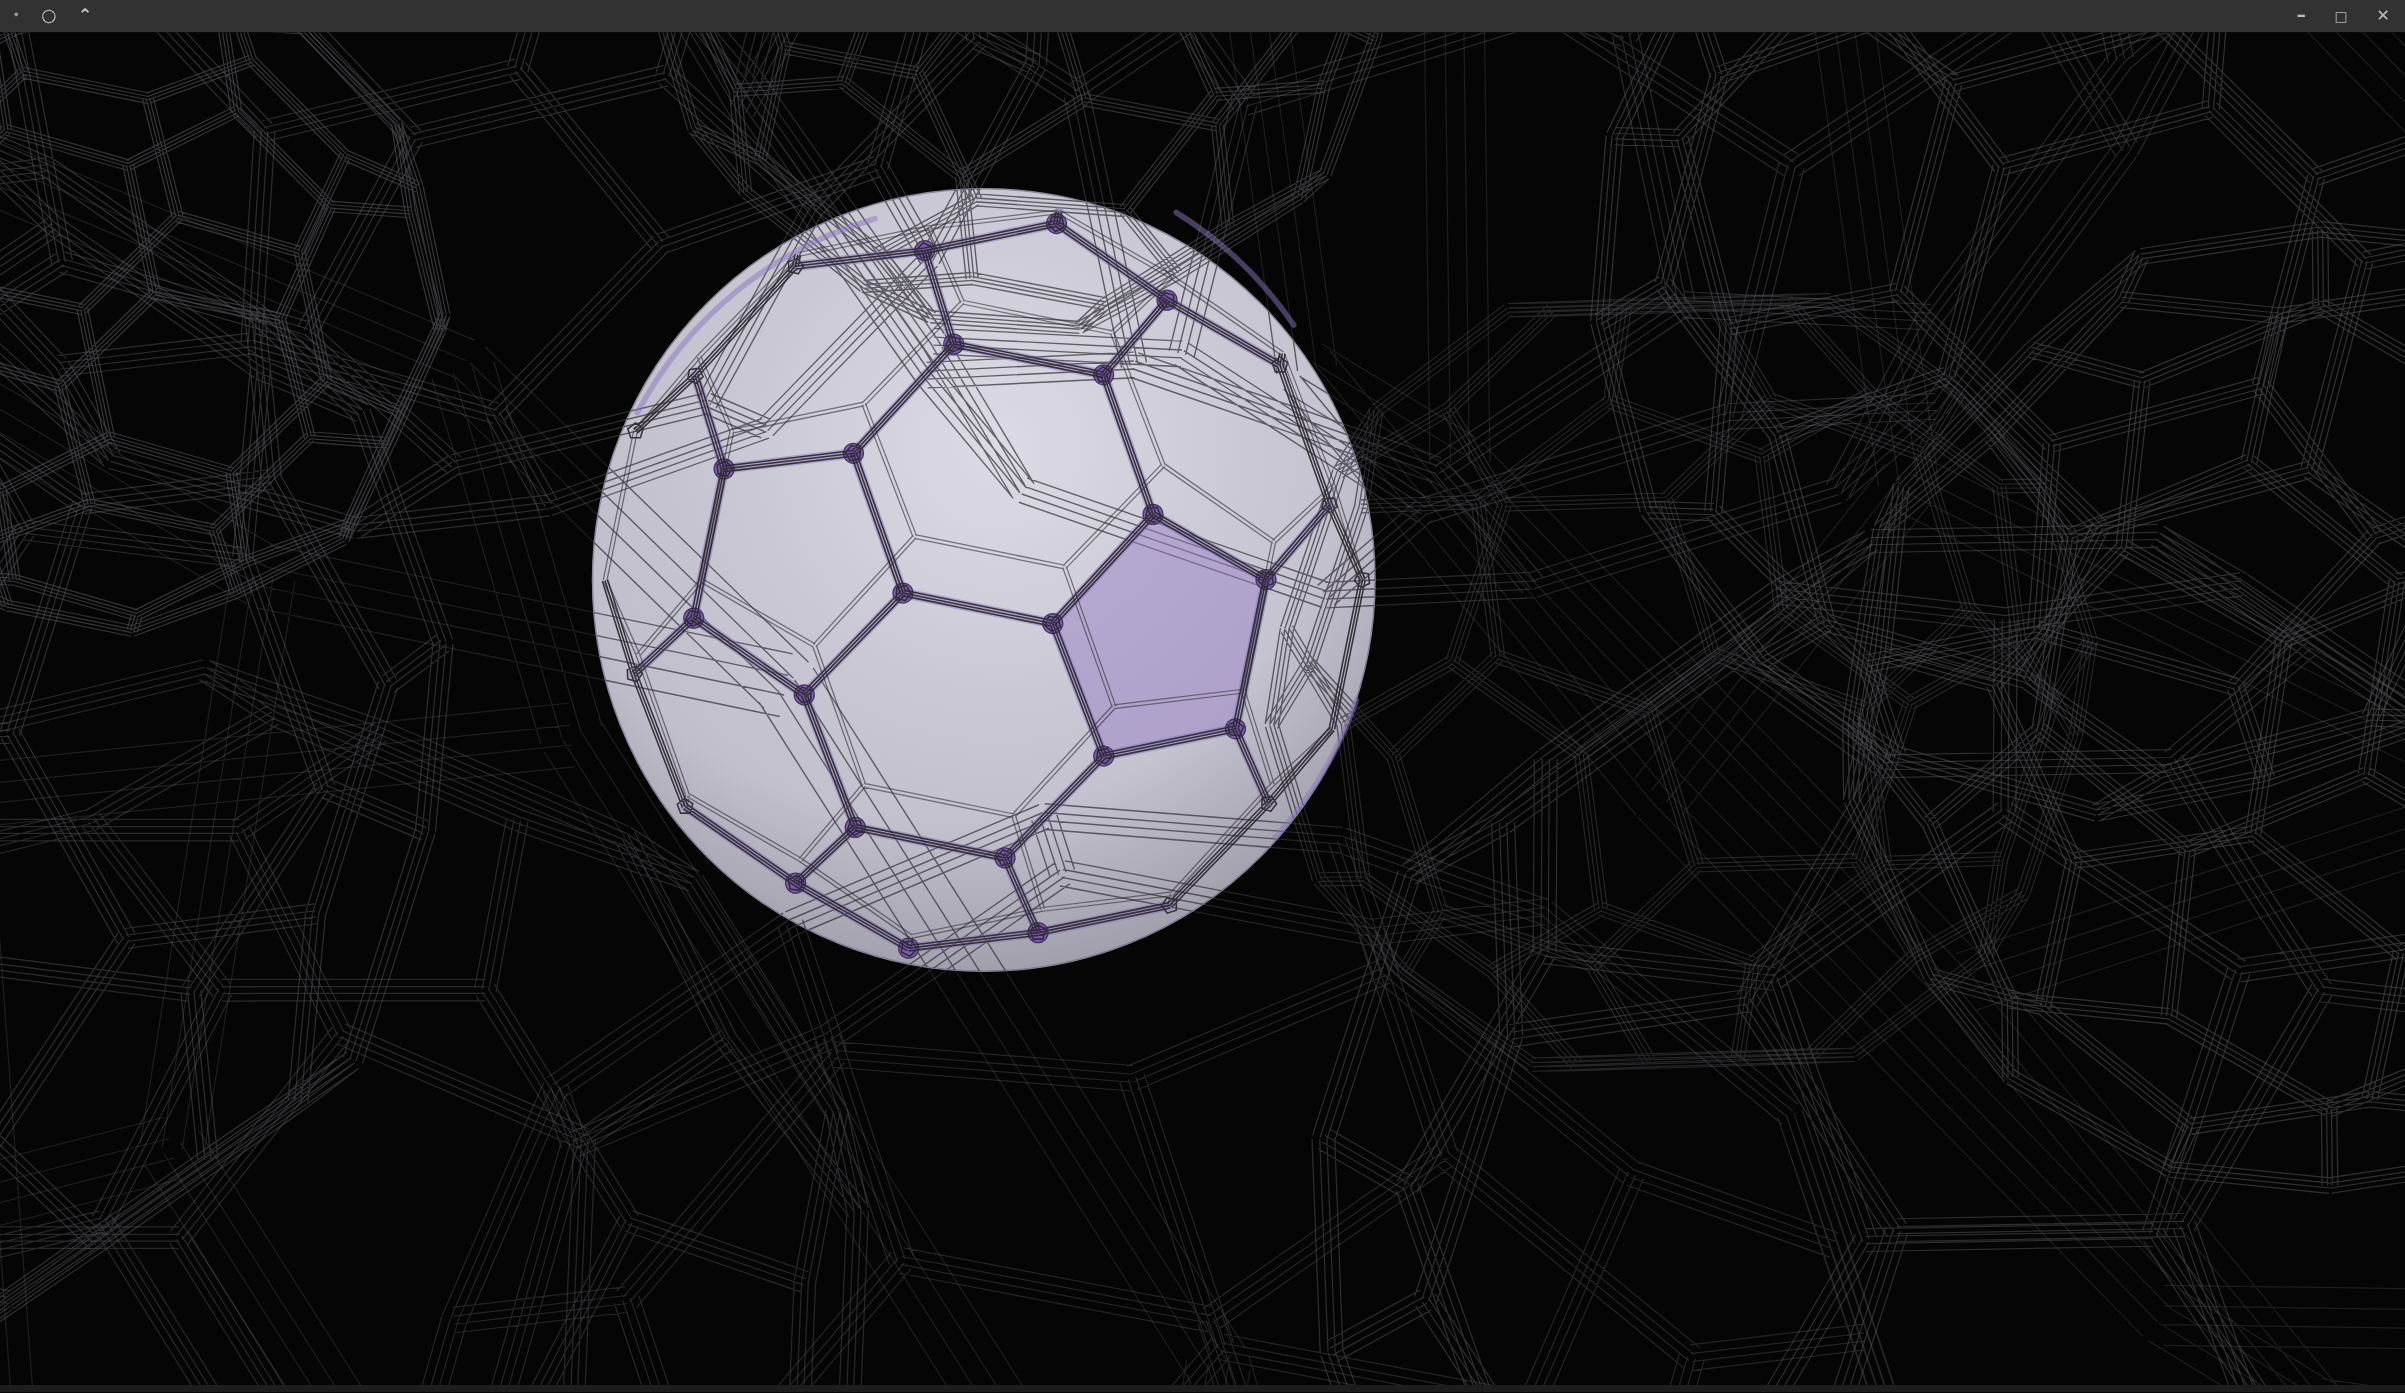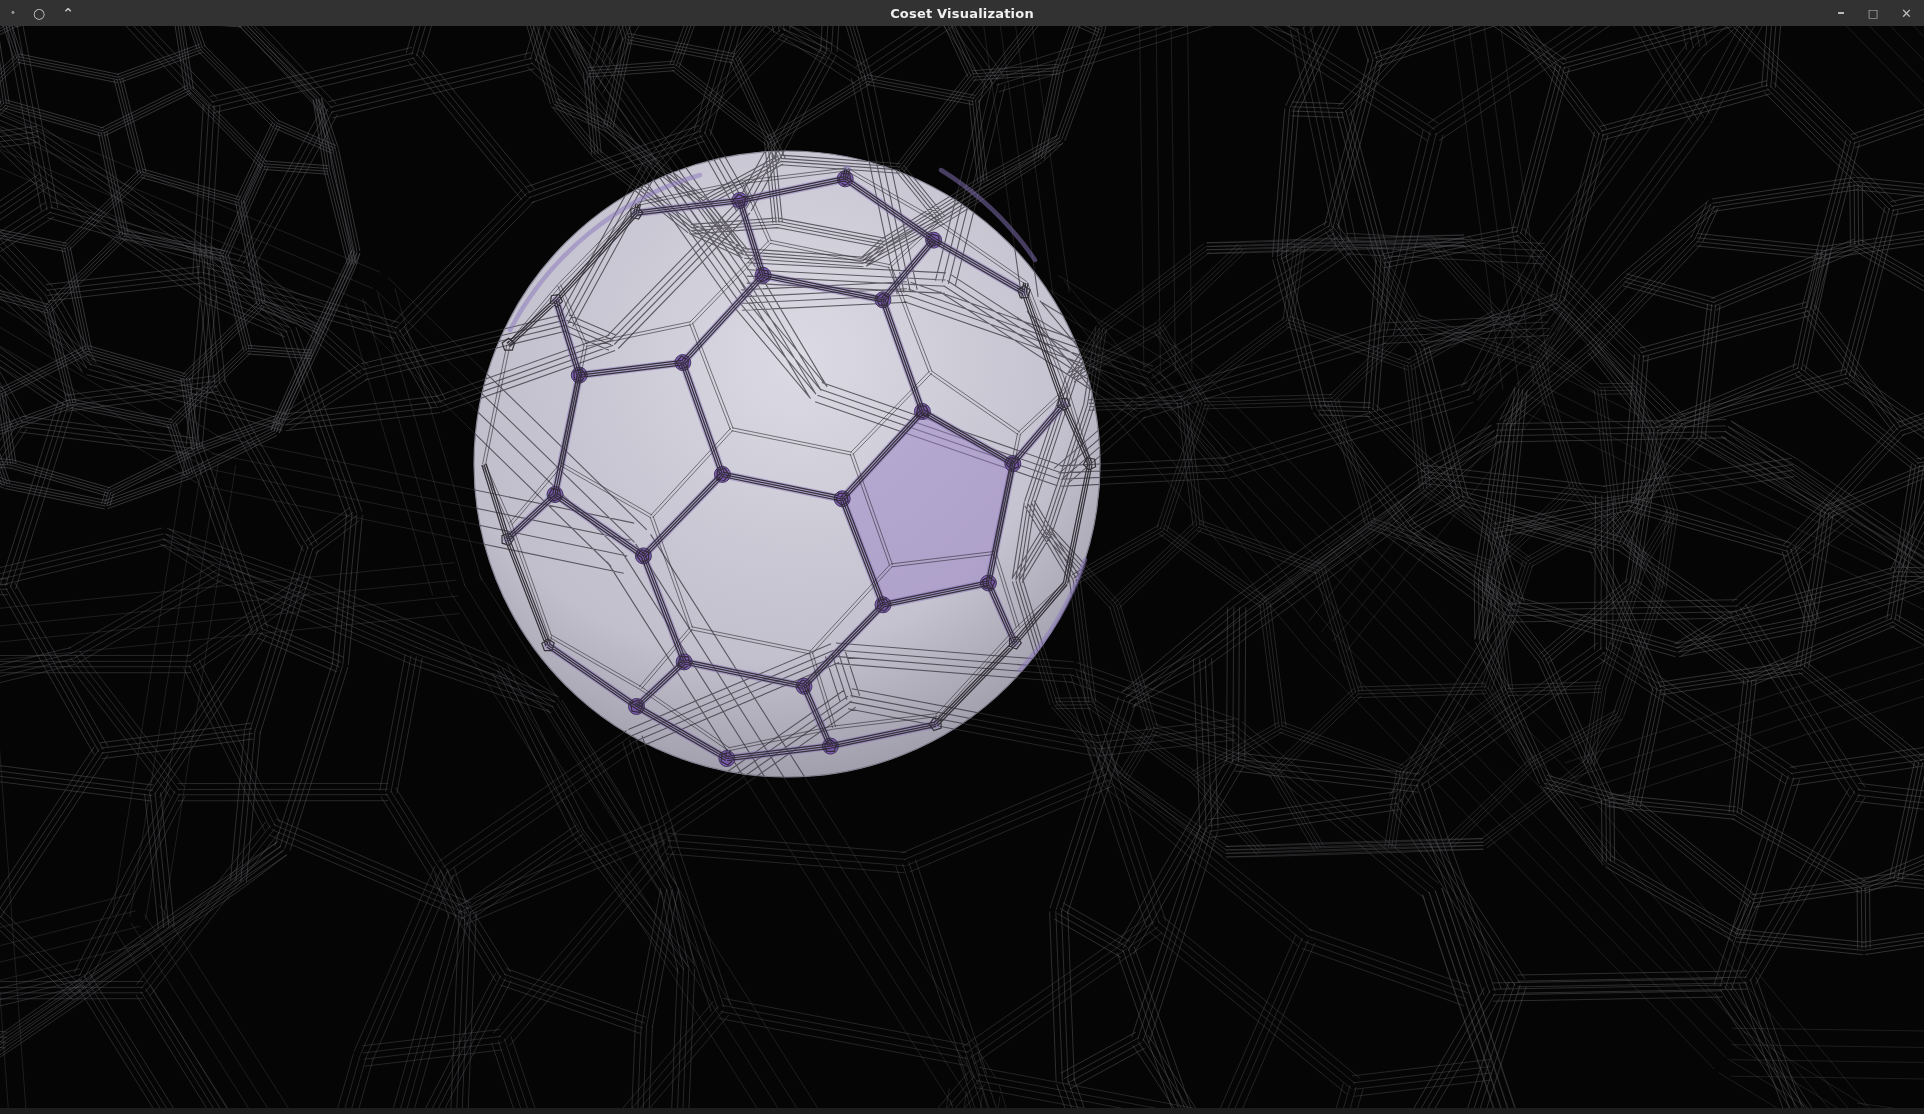--- a/index.html
+++ b/index.html
@@ -27,21 +27,20 @@
 </head>
 <body>
 
 <div class="window">
   <div class="titlebar">
     <div class="tb-left">
       <span class="dot">•</span>
       <span class="circ">○</span>
       <span class="chev">⌃</span>
     </div>
-    <div class="tb-title">Coset Visualization</div>
     <div class="tb-right">
       <span class="btn-min">–</span>
       <span class="btn-max">□</span>
       <span class="btn-close">✕</span>
     </div>
   </div>
 
   <div class="viewport">
     <svg id="scene" viewBox="0 0 1924 1082">
         <defs>

